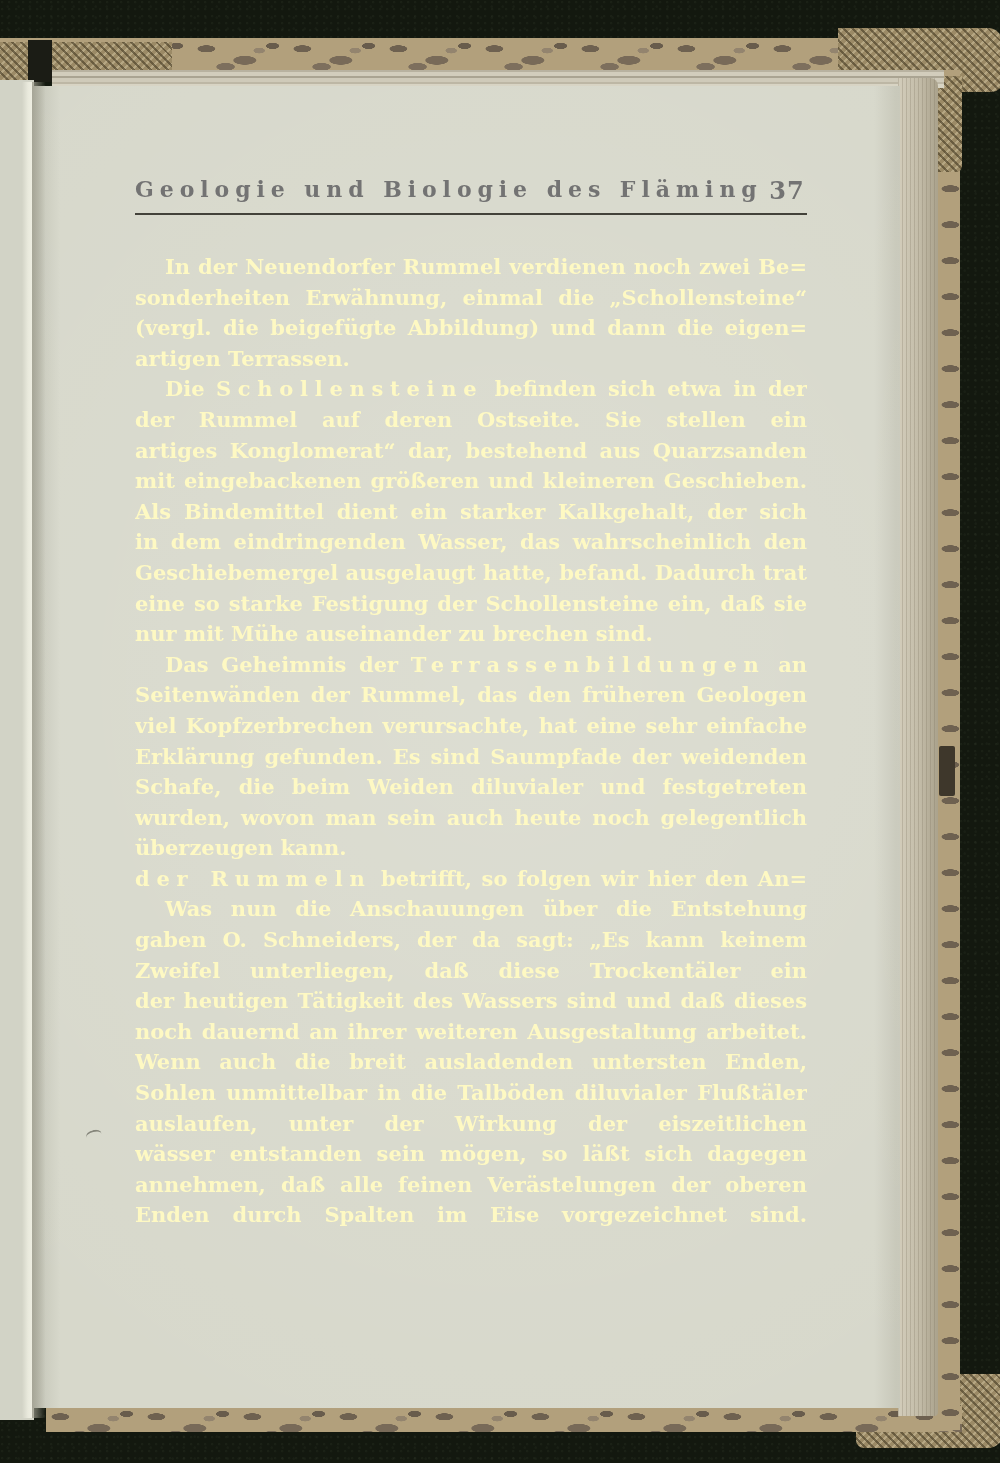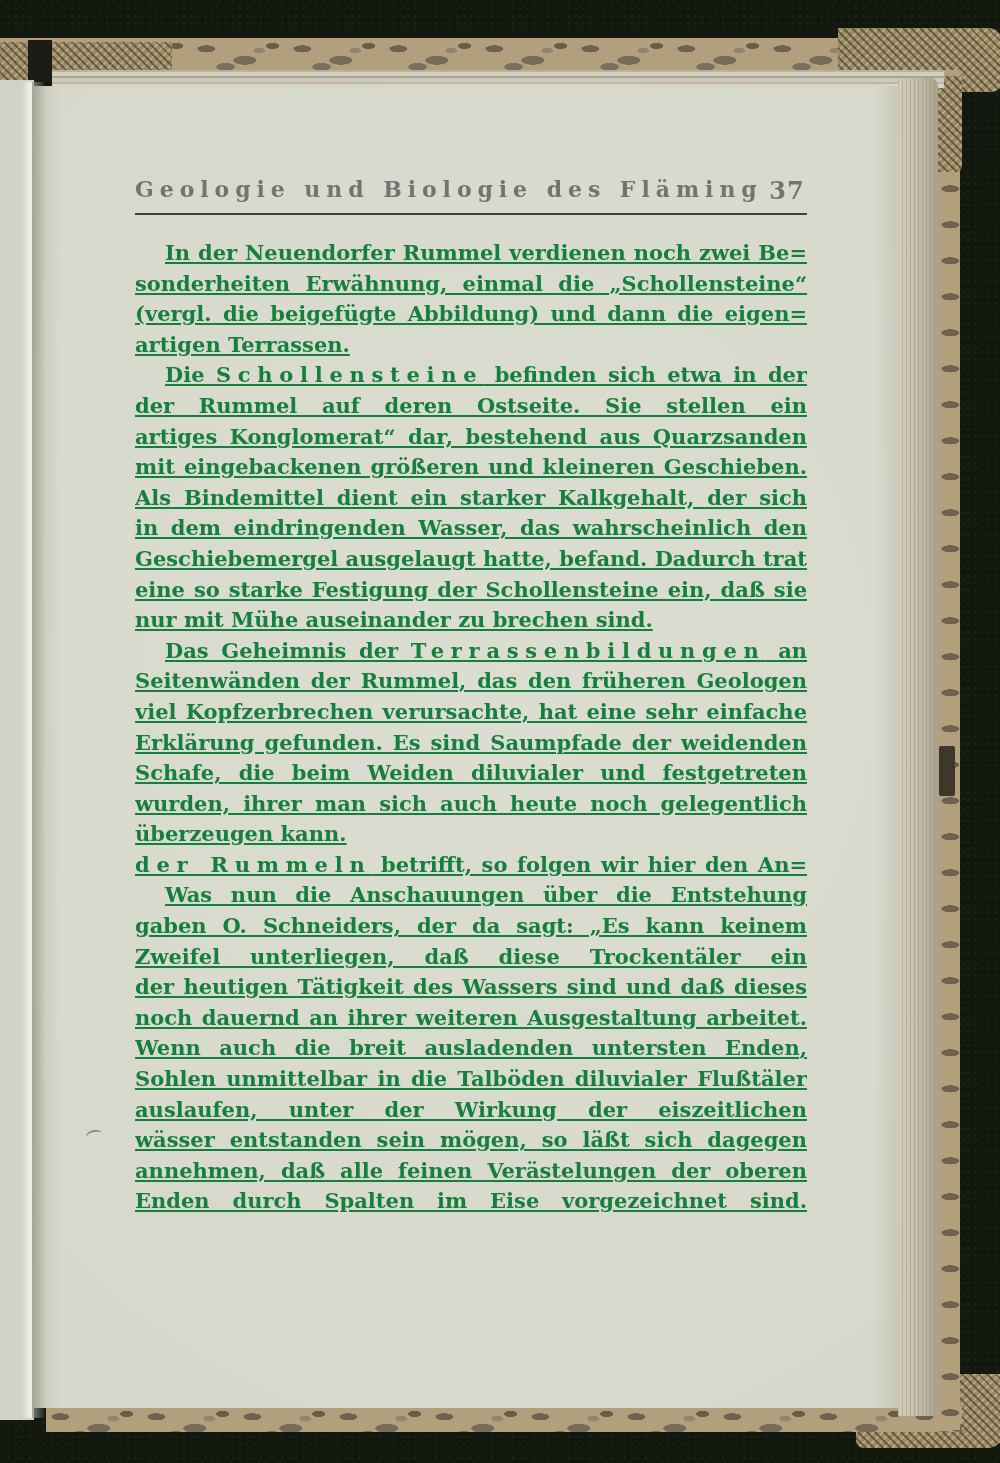--- a/index.html
+++ b/index.html
@@ -69,21 +69,21 @@
   .margin-pen-mark{left:86px;top:1130px;width:16px;height:9px;border-top:2px solid #85857a;border-radius:50%;transform:rotate(-14deg);}
 
   .header-row{left:135px;top:176px;width:672px;height:34px;color:#737373;}
   .header-title{
     position:absolute;left:0;right:60px;top:0;text-align:center;
     font-size:22px;font-weight:bold;letter-spacing:.27em;white-space:nowrap;
   }
   .page-number{position:absolute;right:2px;top:0;font-size:24px;font-weight:bold;letter-spacing:.05em;}
   .header-rule{left:135px;top:213px;width:672px;height:2px;background:#43423a;}
 
-  .textblock{left:135px;top:238px;width:672px;color:#15803d;text-decoration:underline;}
+  .textblock{left:135px;top:252px;width:672px;color:#fef9c3;}
   .line{
     font-size:21px;line-height:30.6px;font-weight:bold;height:30.6px;
     text-align:justify;text-align-last:justify;white-space:normal;overflow:hidden;
   }
   .line.i{text-indent:30px;}
   .line.e{text-align-last:left;}
   .sp{letter-spacing:.32em;}
 </style>
 </head>
 <body>
@@ -124,21 +124,21 @@
   <div class="line">Als Bindemittel dient ein starker Kalkgehalt, der sich</div>
   <div class="line">in dem eindringenden Wasser, das wahrscheinlich den</div>
   <div class="line">Geschiebemergel ausgelaugt hatte, befand. Dadurch trat</div>
   <div class="line">eine so starke Festigung der Schollensteine ein, daß sie</div>
   <div class="line e">nur mit Mühe auseinander zu brechen sind.</div>
   <div class="line i"><span>Das Geheimnis der </span><span class="sp">Terrassenbildungen</span><span> an den</span></div>
   <div class="line">Seitenwänden der Rummel, das den früheren Geologen</div>
   <div class="line">viel Kopfzerbrechen verursachte, hat eine sehr einfache</div>
   <div class="line">Erklärung gefunden. Es sind Saumpfade der weidenden</div>
   <div class="line">Schafe, die beim Weiden diluvialer und festgetreten</div>
-  <div class="line">wurden, ihrer man sich auch heute noch gelegentlich</div>
+  <div class="line">wurden, wovon man sein auch heute noch gelegentlich</div>
   <div class="line e">überzeugen kann.</div>
   <div class="line"><span class="sp">der Rummeln</span><span> betrifft, so folgen wir hier den An=</span></div>
   <div class="line i">Was nun die Anschauungen über die Entstehung</div>
   <div class="line">gaben O. Schneiders, der da sagt: „Es kann keinem</div>
   <div class="line">Zweifel unterliegen, daß diese Trockentäler ein Erzeugnis</div>
   <div class="line">der heutigen Tätigkeit des Wassers sind und daß dieses</div>
   <div class="line">noch dauernd an ihrer weiteren Ausgestaltung arbeitet.</div>
   <div class="line">Wenn auch die breit ausladenden untersten Enden, deren</div>
   <div class="line">Sohlen unmittelbar in die Talböden diluvialer Flußtäler</div>
   <div class="line">auslaufen, unter der Wirkung der eiszeitlichen Schmelz=</div>

